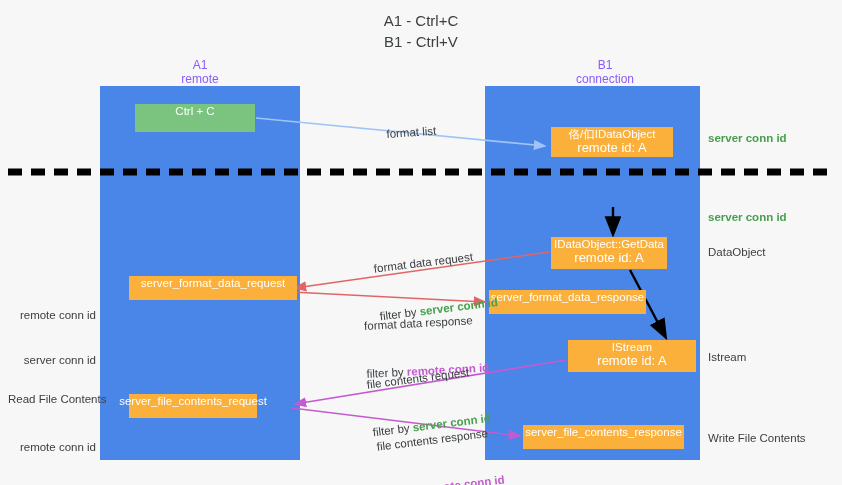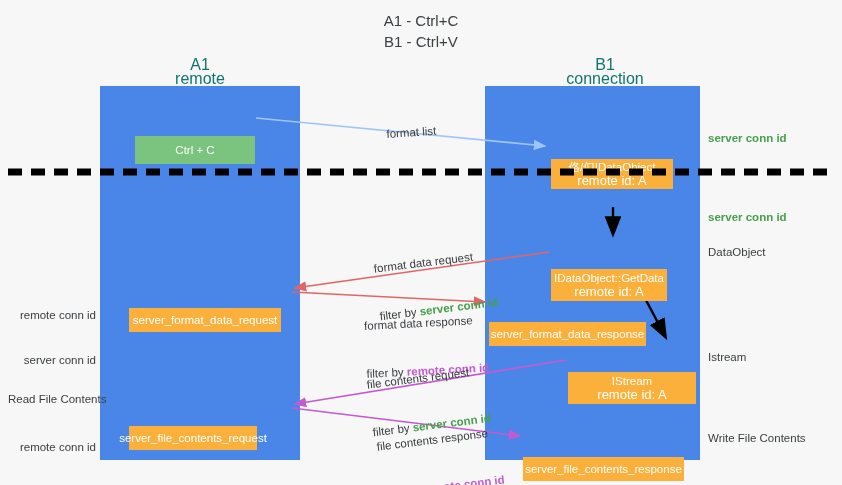--- a/index.html
+++ b/index.html
@@ -30,23 +30,23 @@
     text-align: center;
     font-size: 15px;
     line-height: 21px;
     color: #3c4043;
     white-space: pre;
   }
   
   .col-header {
     position: absolute;
     text-align: center;
-    font-size: 16px;
+    font-size: 12px;
     line-height: 14px;
-    color: #0f766e;
+    color: #8b5cf6;
     white-space: pre;
   }
   #hdr-a1 { left: 140px; top: 58px; width: 120px; }
   #hdr-b1 { left: 540px; top: 58px; width: 130px; }
 
   
   .lane {
     position: absolute;
     background: #4a86e8;
     top: 86px;
@@ -55,39 +55,38 @@
   #lane-a1 { left: 100px; width: 200px; }
   #lane-b1 { left: 485px; width: 215px; }
 
   
   .box {
     position: absolute;
     box-sizing: border-box;
     display: flex;
     flex-direction: column;
     align-items: center;
-    justify-content: center;
+    justify-content: flex-start;
     color: #ffffff;
     font-size: 11.5px;
     line-height: 14px;
     text-align: center;
     white-space: pre;
     z-index: 6;
-    margin-top: 32px;
   }
   .box.green { background: #7ac47f; }
   .box.orange { background: #fbb03b; }
   .box .l2 { font-size: 13px; }
 
   #box-ctrlc   { left: 135px; top: 104px; width: 120px; height: 28px; }
   #box-ctrlv   { left: 555px; top: 180px; width: 118px; height: 26px; }
   #box-idataobject { left: 551px; top: 127px; width: 122px; height: 30px; }
   #box-getdata { left: 551px; top: 237px; width: 116px; height: 32px; }
   #box-istream { left: 568px; top: 340px; width: 128px; height: 32px; }
-  #box-sfdreq  { left: 129px; top: 276px; width: 152px; height: 24px; }
+  #box-sfdreq  { left: 129px; top: 276px; width: 168px; height: 24px; }
   #box-sfdres  { left: 489px; top: 290px; width: 157px; height: 24px; }
   #box-sfcreq  { left: 129px; top: 394px; width: 128px; height: 24px; }
   #box-sfcres  { left: 523px; top: 425px; width: 161px; height: 24px; }
 
   
   .anno {
     position: absolute;
     font-size: 11.5px;
     line-height: 15px;
     white-space: pre;

